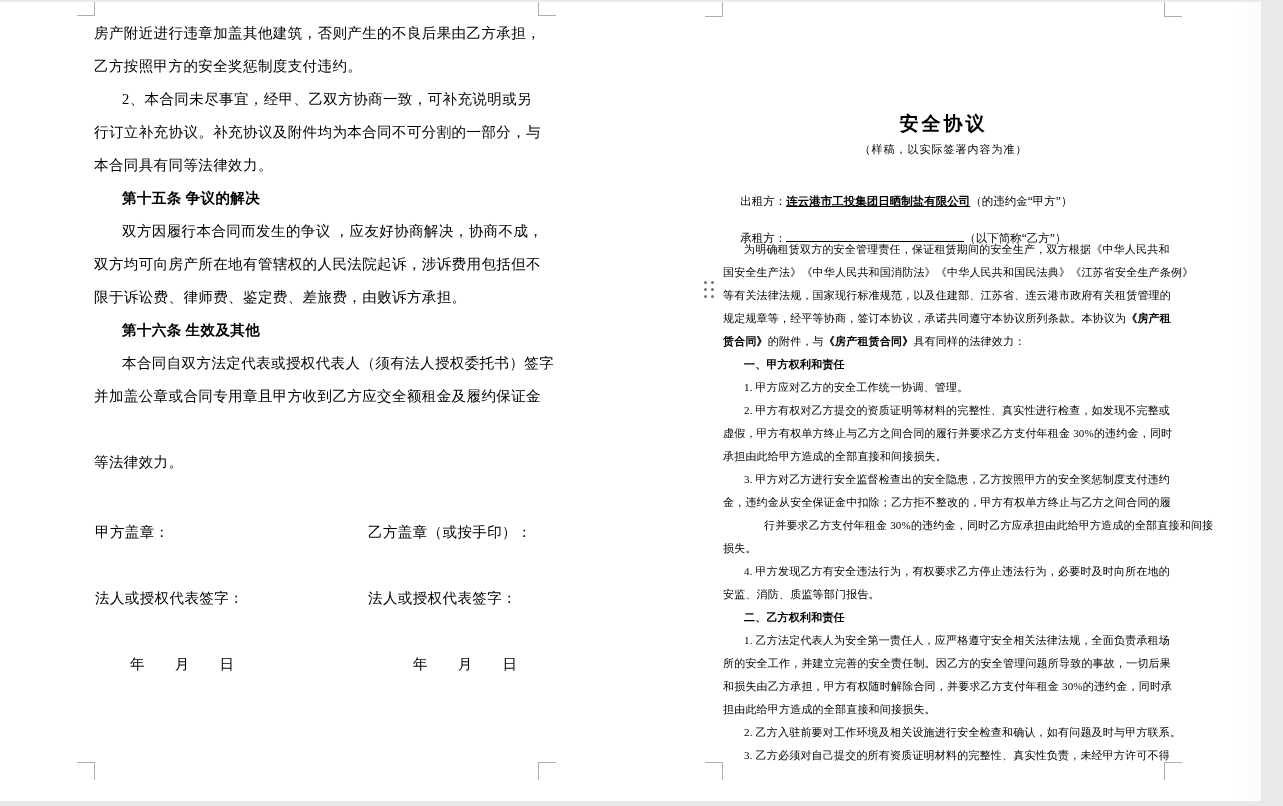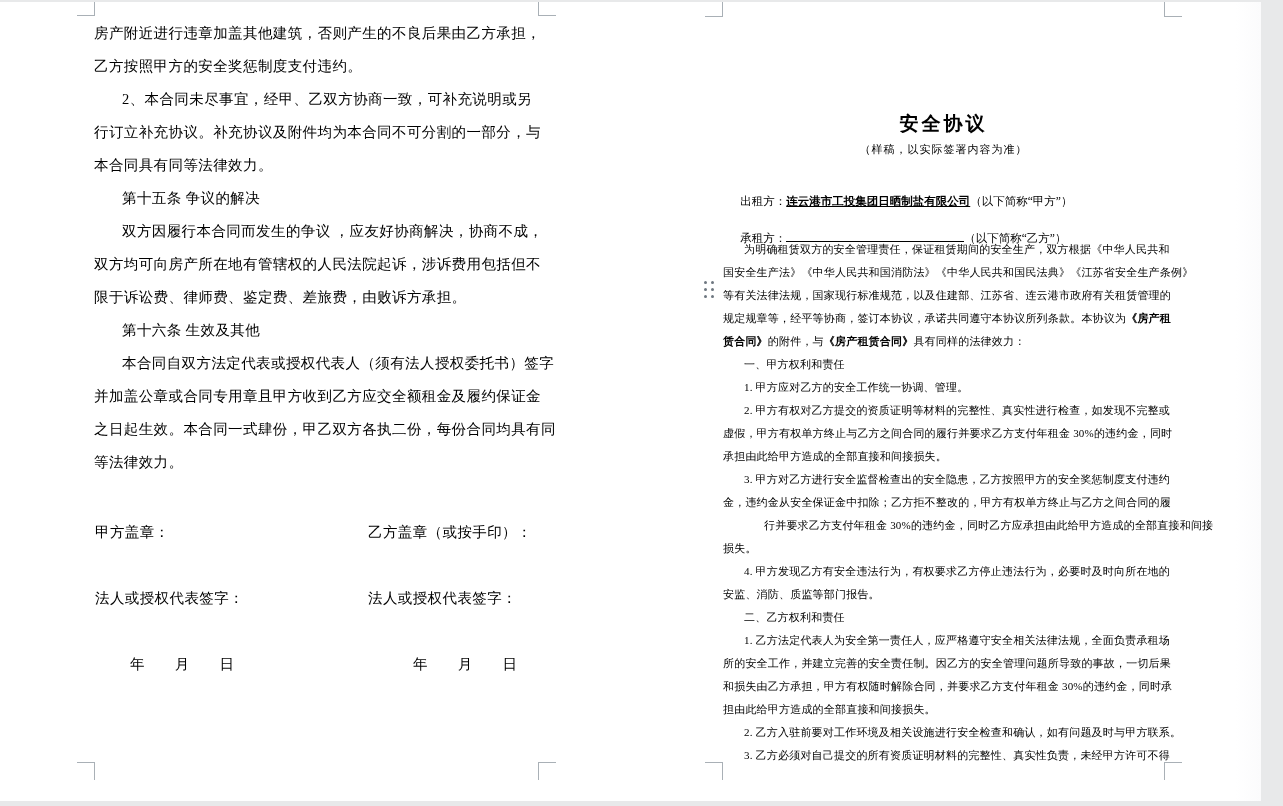--- a/index.html
+++ b/index.html
@@ -6,21 +6,21 @@
   html,body{width:1283px;height:806px;overflow:hidden}
   body{background:#e8e9ea;font-family:"Liberation Serif","DejaVu Serif",serif;color:#000}
   .canvas{position:relative;width:1283px;height:806px}
   .page{position:absolute;top:2px;height:799px;background:#fff}
   #pageL{left:0;width:635px}
   #pageR{left:626px;width:635px;background:linear-gradient(to right,#fff 96%,#fbfbfc)}
   .lines{position:absolute;inset:0}
   .tline{position:absolute;white-space:pre;line-height:1.15}
   #pageL .tline{font-size:14.5px;letter-spacing:.4px}
   #pageR .tline{font-size:11px;letter-spacing:.2px}
-  .b{font-weight:normal}
+  .b{font-weight:bold}
   .u{text-decoration:underline;font-weight:bold}
   .crop{position:absolute;border:0 solid #a9b0b6}
   .rtitle{position:absolute;left:0;width:100%;top:111px;text-align:center;
           font-size:19px;font-weight:bold;letter-spacing:3px;line-height:1.2}
   .rsub{position:absolute;left:0;width:100%;top:140px;text-align:center;font-size:11px;letter-spacing:1px}
   .party{position:absolute;left:97px;font-size:11.5px;white-space:pre}
   .blank{display:inline-block;width:178px;height:12px;border-bottom:1px solid #000;vertical-align:baseline}
   .handle{position:absolute;left:704px;top:281px;display:grid;grid-template-columns:4px 4px;
           grid-auto-rows:4px;column-gap:3px;row-gap:3px;cursor:move}
   .handle i{width:3px;height:3px;border-radius:50%;background:#6e7780;display:block}
@@ -41,42 +41,41 @@
         <div class="tline" style="top: 89px; left: 122px;">2、本合同未尽事宜，经甲、乙双方协商一致，可补充说明或另</div>
         <div class="tline" style="top: 122px; left: 94px;">行订立补充协议。补充协议及附件均为本合同不可分割的一部分，与</div>
         <div class="tline" style="top: 155px; left: 94px;">本合同具有同等法律效力。</div>
         <div class="tline b" style="top: 188px; left: 122px;">第十五条 争议的解决</div>
         <div class="tline" style="top: 221px; left: 122px;">双方因履行本合同而发生的争议 ，应友好协商解决，协商不成，</div>
         <div class="tline" style="top: 254px; left: 94px;">双方均可向房产所在地有管辖权的人民法院起诉，涉诉费用包括但不</div>
         <div class="tline" style="top: 287px; left: 94px;">限于诉讼费、律师费、鉴定费、差旅费，由败诉方承担。</div>
         <div class="tline b" style="top: 320px; left: 122px;">第十六条 生效及其他</div>
         <div class="tline" style="top: 353px; left: 122px;">本合同自双方法定代表或授权代表人（须有法人授权委托书）签字</div>
         <div class="tline" style="top: 386px; left: 94px;">并加盖公章或合同专用章且甲方收到乙方应交全额租金及履约保证金</div>
-        <div class="tline" style="top: 419px; left: 94px;">之日起生效。本合同一式肆份，甲乙双方各执二份，每份合同均具有同</div>
         <div class="tline" style="top: 452px; left: 94px;">等法律效力。</div>
         <div class="tline" style="top: 522px; left: 95px;">甲方盖章：</div>
         <div class="tline" style="top: 522px; left: 368px;">乙方盖章（或按手印）：</div>
         <div class="tline" style="top: 588px; left: 95px;">法人或授权代表签字：</div>
         <div class="tline" style="top: 588px; left: 368px;">法人或授权代表签字：</div>
         <div class="tline" style="top: 654px; left: 130px;">年　　月　　日</div>
         <div class="tline" style="top: 654px; left: 413px;">年　　月　　日</div>
       </div>
   </div>
 
   <div class="page" id="pageR">
     <div class="crop" style="left:79px;top:0;width:18px;height:15px;border-right-width:1px;border-bottom-width:1px"></div>
     <div class="crop" style="left:538px;top:0;width:18px;height:15px;border-left-width:1px;border-bottom-width:1px"></div>
     <div class="crop" style="left:79px;top:760px;width:18px;height:18px;border-top-width:1px;border-right-width:1px"></div>
     <div class="crop" style="left:538px;top:760px;width:18px;height:18px;border-top-width:1px;border-left-width:1px"></div>
 
     <div class="rtitle">安全协议</div>
     <div class="rsub">（样稿，以实际签署内容为准）</div>
 
     <div class="party" style="top:180px">
-      <span>出租方：</span><span class="u">连云港市工投集团日晒制盐有限公司</span><span>（以下简称“甲方”）</span>
+      <span>出租方：</span><span class="u">连云港市工投集团日晒制盐有限公司</span><span>（的违约金“甲方”）</span>
     </div>
     <div class="party" style="top:216px">
       <span>承租方：</span><span class="blank"></span><span>（以下简称“乙方”）</span>
     </div>
 
     <div class="lines" id="linesR">
         <div class="tline" style="top: 241px; left: 118px;">为明确租赁双方的安全管理责任，保证租赁期间的安全生产，双方根据《中华人民共和</div>
         <div class="tline" style="top: 264px; left: 97px;">国安全生产法》《中华人民共和国消防法》《中华人民共和国民法典》《江苏省安全生产条例》</div>
         <div class="tline" style="top: 287px; left: 97px;">等有关法律法规，国家现行标准规范，以及住建部、江苏省、连云港市政府有关租赁管理的</div>
         <div class="tline" style="top: 310px; left: 97px;"><span>规定规章等，经平等协商，签订本协议，承诺共同遵守本协议所列条款。本协议为</span><span style="font-weight: bold;">《房产租</span></div>

